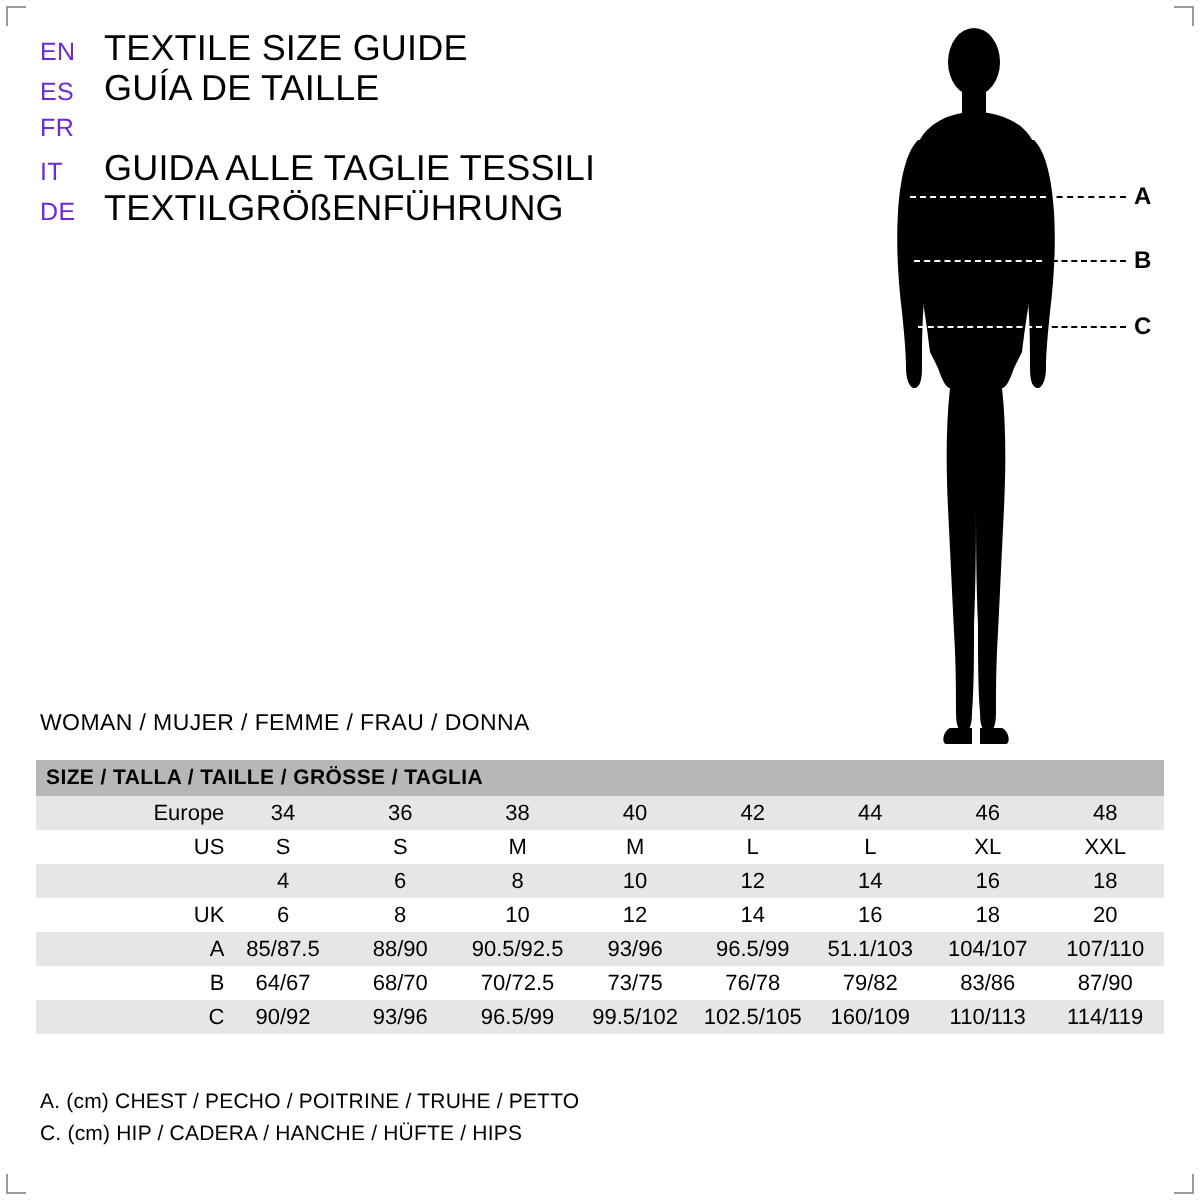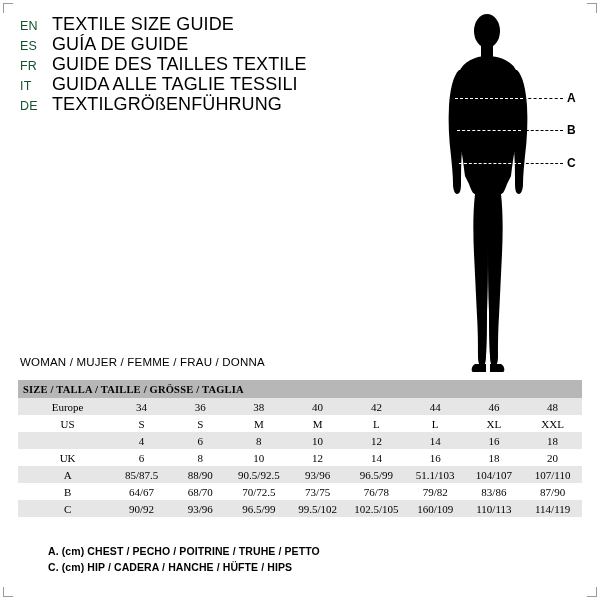--- a/index.html
+++ b/index.html
@@ -31,21 +31,21 @@
   .lang-row {
     display: flex;
     align-items: baseline;
     height: 20px;
     line-height: 20px;
   }
   .lang-code {
     width: 32px;
     font-size: 12.5px;
     letter-spacing: 0.2px;
-    color: #14532d;
+    color: #6d28d9;
   }
   .lang-text {
     font-size: 18px;
     letter-spacing: 0.1px;
     color: #000;
   }
 
   
   .figure-wrap {
     position: absolute;
@@ -89,30 +89,29 @@
   .table-wrap {
     position: absolute;
     left: 18px;
     top: 380px;
     width: 564px;
   }
   table.size-table {
     border-collapse: collapse;
     width: 564px;
     font-size: 11px;
-    font-family: Liberation Serif, serif;
   }
   table.size-table td {
     padding: 0;
     height: 17px;
     text-align: center;
     color: #000;
   }
   table.size-table td.label {
-    text-align: center;
+    text-align: right;
     padding-left: 5px;
   }
   tr.head td {
     background: #b7b7b7;
     font-weight: bold;
     text-align: left;
     padding-left: 5px;
     font-size: 10.5px;
     letter-spacing: 0.2px;
     height: 18px;
@@ -126,24 +125,23 @@
 
   
   .notes {
     position: absolute;
     left: 20px;
     top: 543px;
     width: 520px;
   }
   .note-row {
     font-size: 10.5px;
-    font-weight: bold;
+    font-weight: normal;
     line-height: 16px;
     letter-spacing: 0.1px;
-    margin-left: 28px;
   }
 
   
   .corner {
     position: absolute;
     width: 9px;
     height: 9px;
     border: 0 solid #9a9a9a;
   }
   .corner.tl { left: 3px; top: 3px; border-left-width: 1px; border-top-width: 1px; }
@@ -161,25 +159,24 @@
   <div class="corner bl"></div>
   <div class="corner br"></div>
 
   <div class="lang-block">
     <div class="lang-row">
       <div class="lang-code">EN</div>
       <div class="lang-text">TEXTILE SIZE GUIDE</div>
     </div>
     <div class="lang-row">
       <div class="lang-code">ES</div>
-      <div class="lang-text">GUÍA DE GUIDE</div>
+      <div class="lang-text">GUÍA DE TAILLE</div>
     </div>
     <div class="lang-row">
       <div class="lang-code">FR</div>
-      <div class="lang-text">GUIDE DES TAILLES TEXTILE</div>
     </div>
     <div class="lang-row">
       <div class="lang-code">IT</div>
       <div class="lang-text">GUIDA ALLE TAGLIE TESSILI</div>
     </div>
     <div class="lang-row">
       <div class="lang-code">DE</div>
       <div class="lang-text">TEXTILGRÖßENFÜHRUNG</div>
     </div>
   </div>

